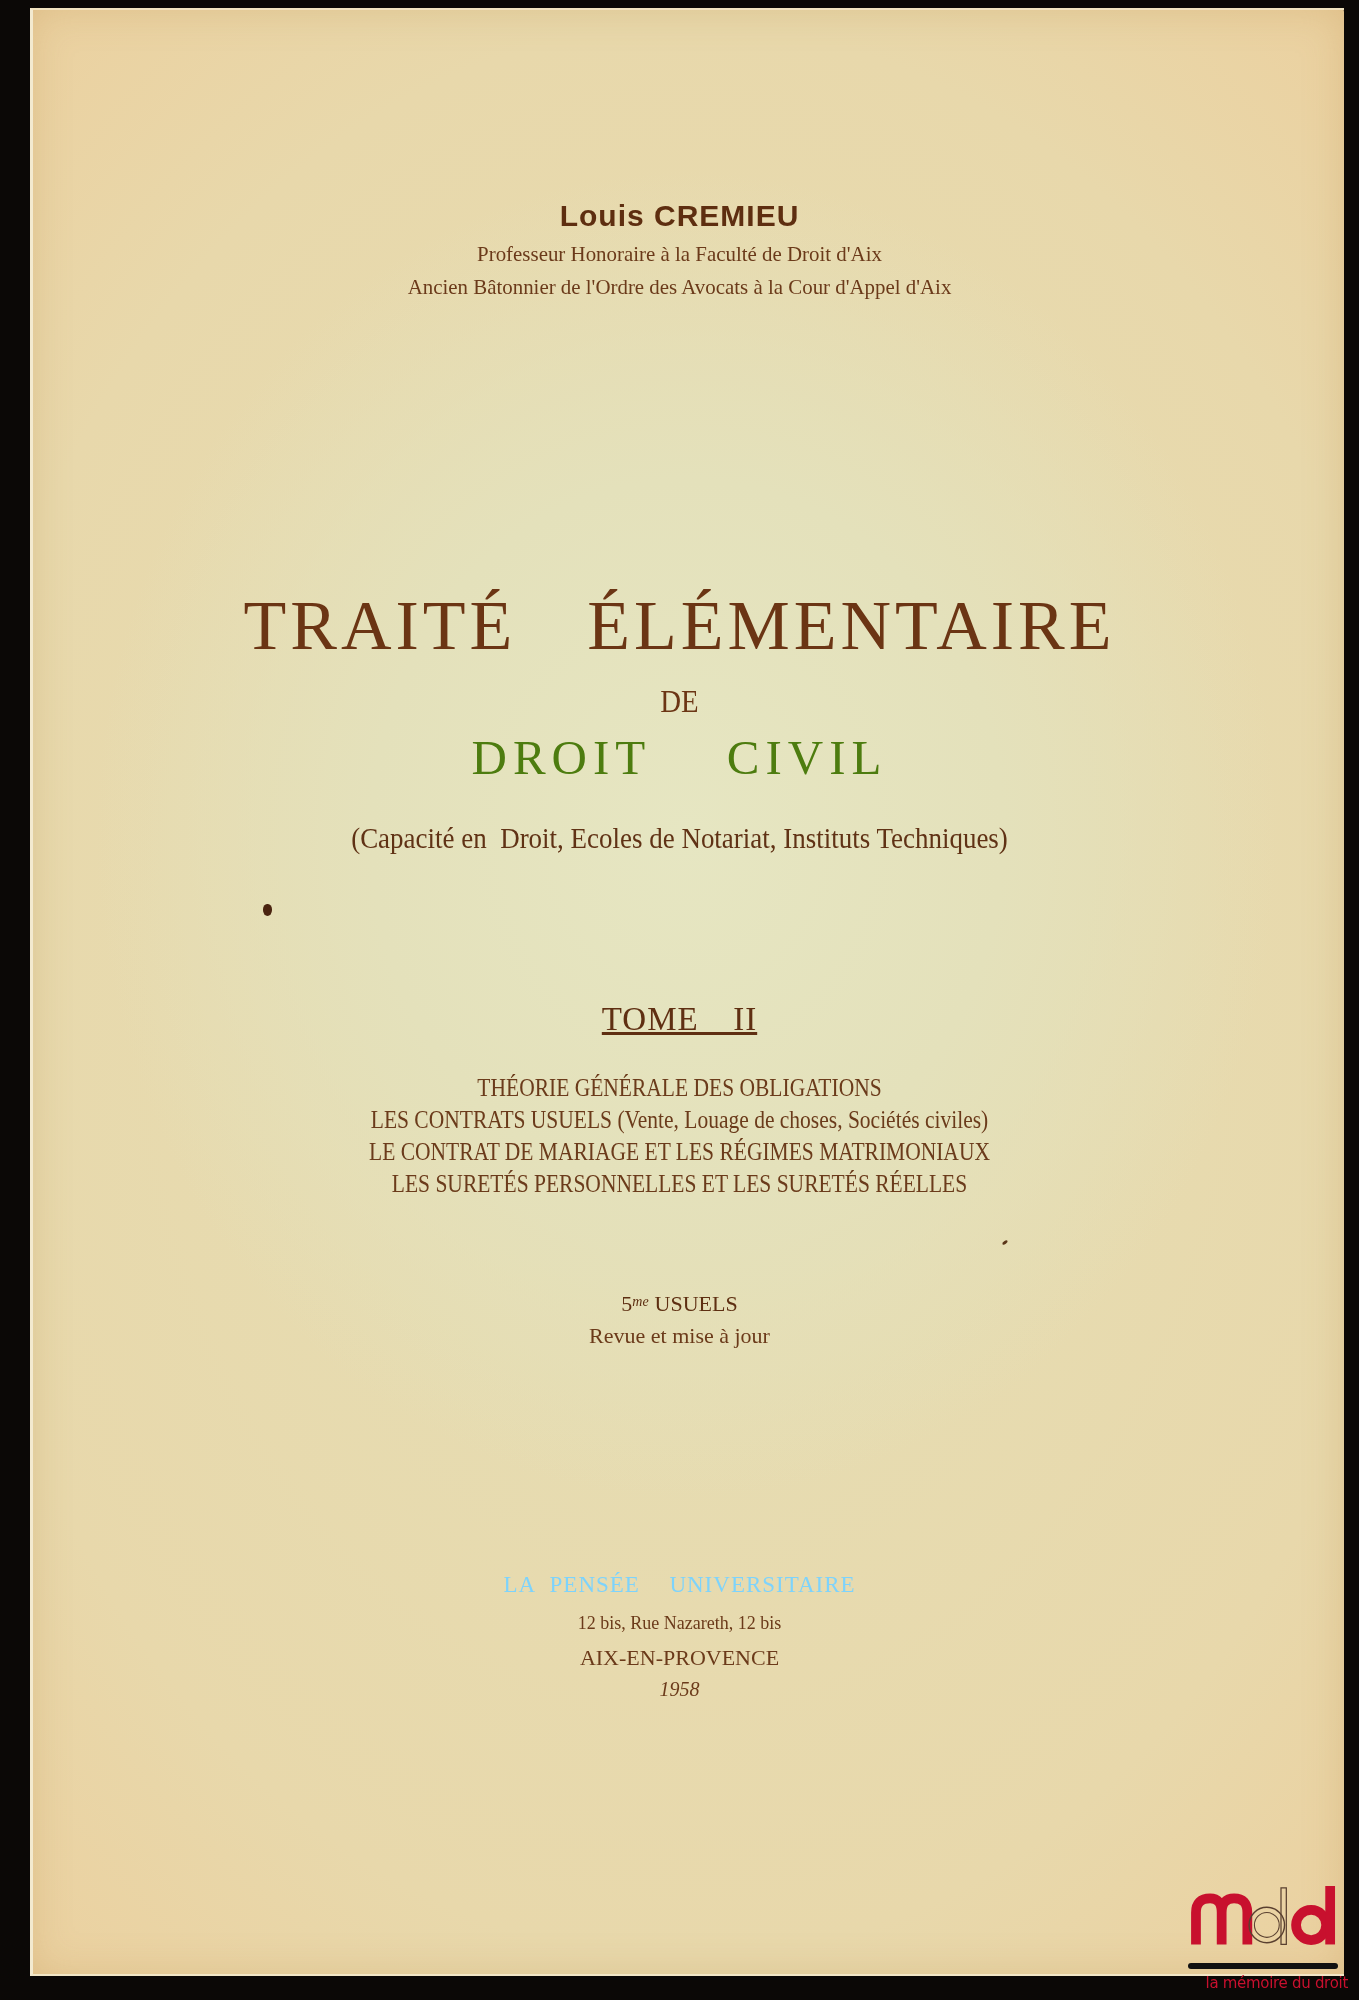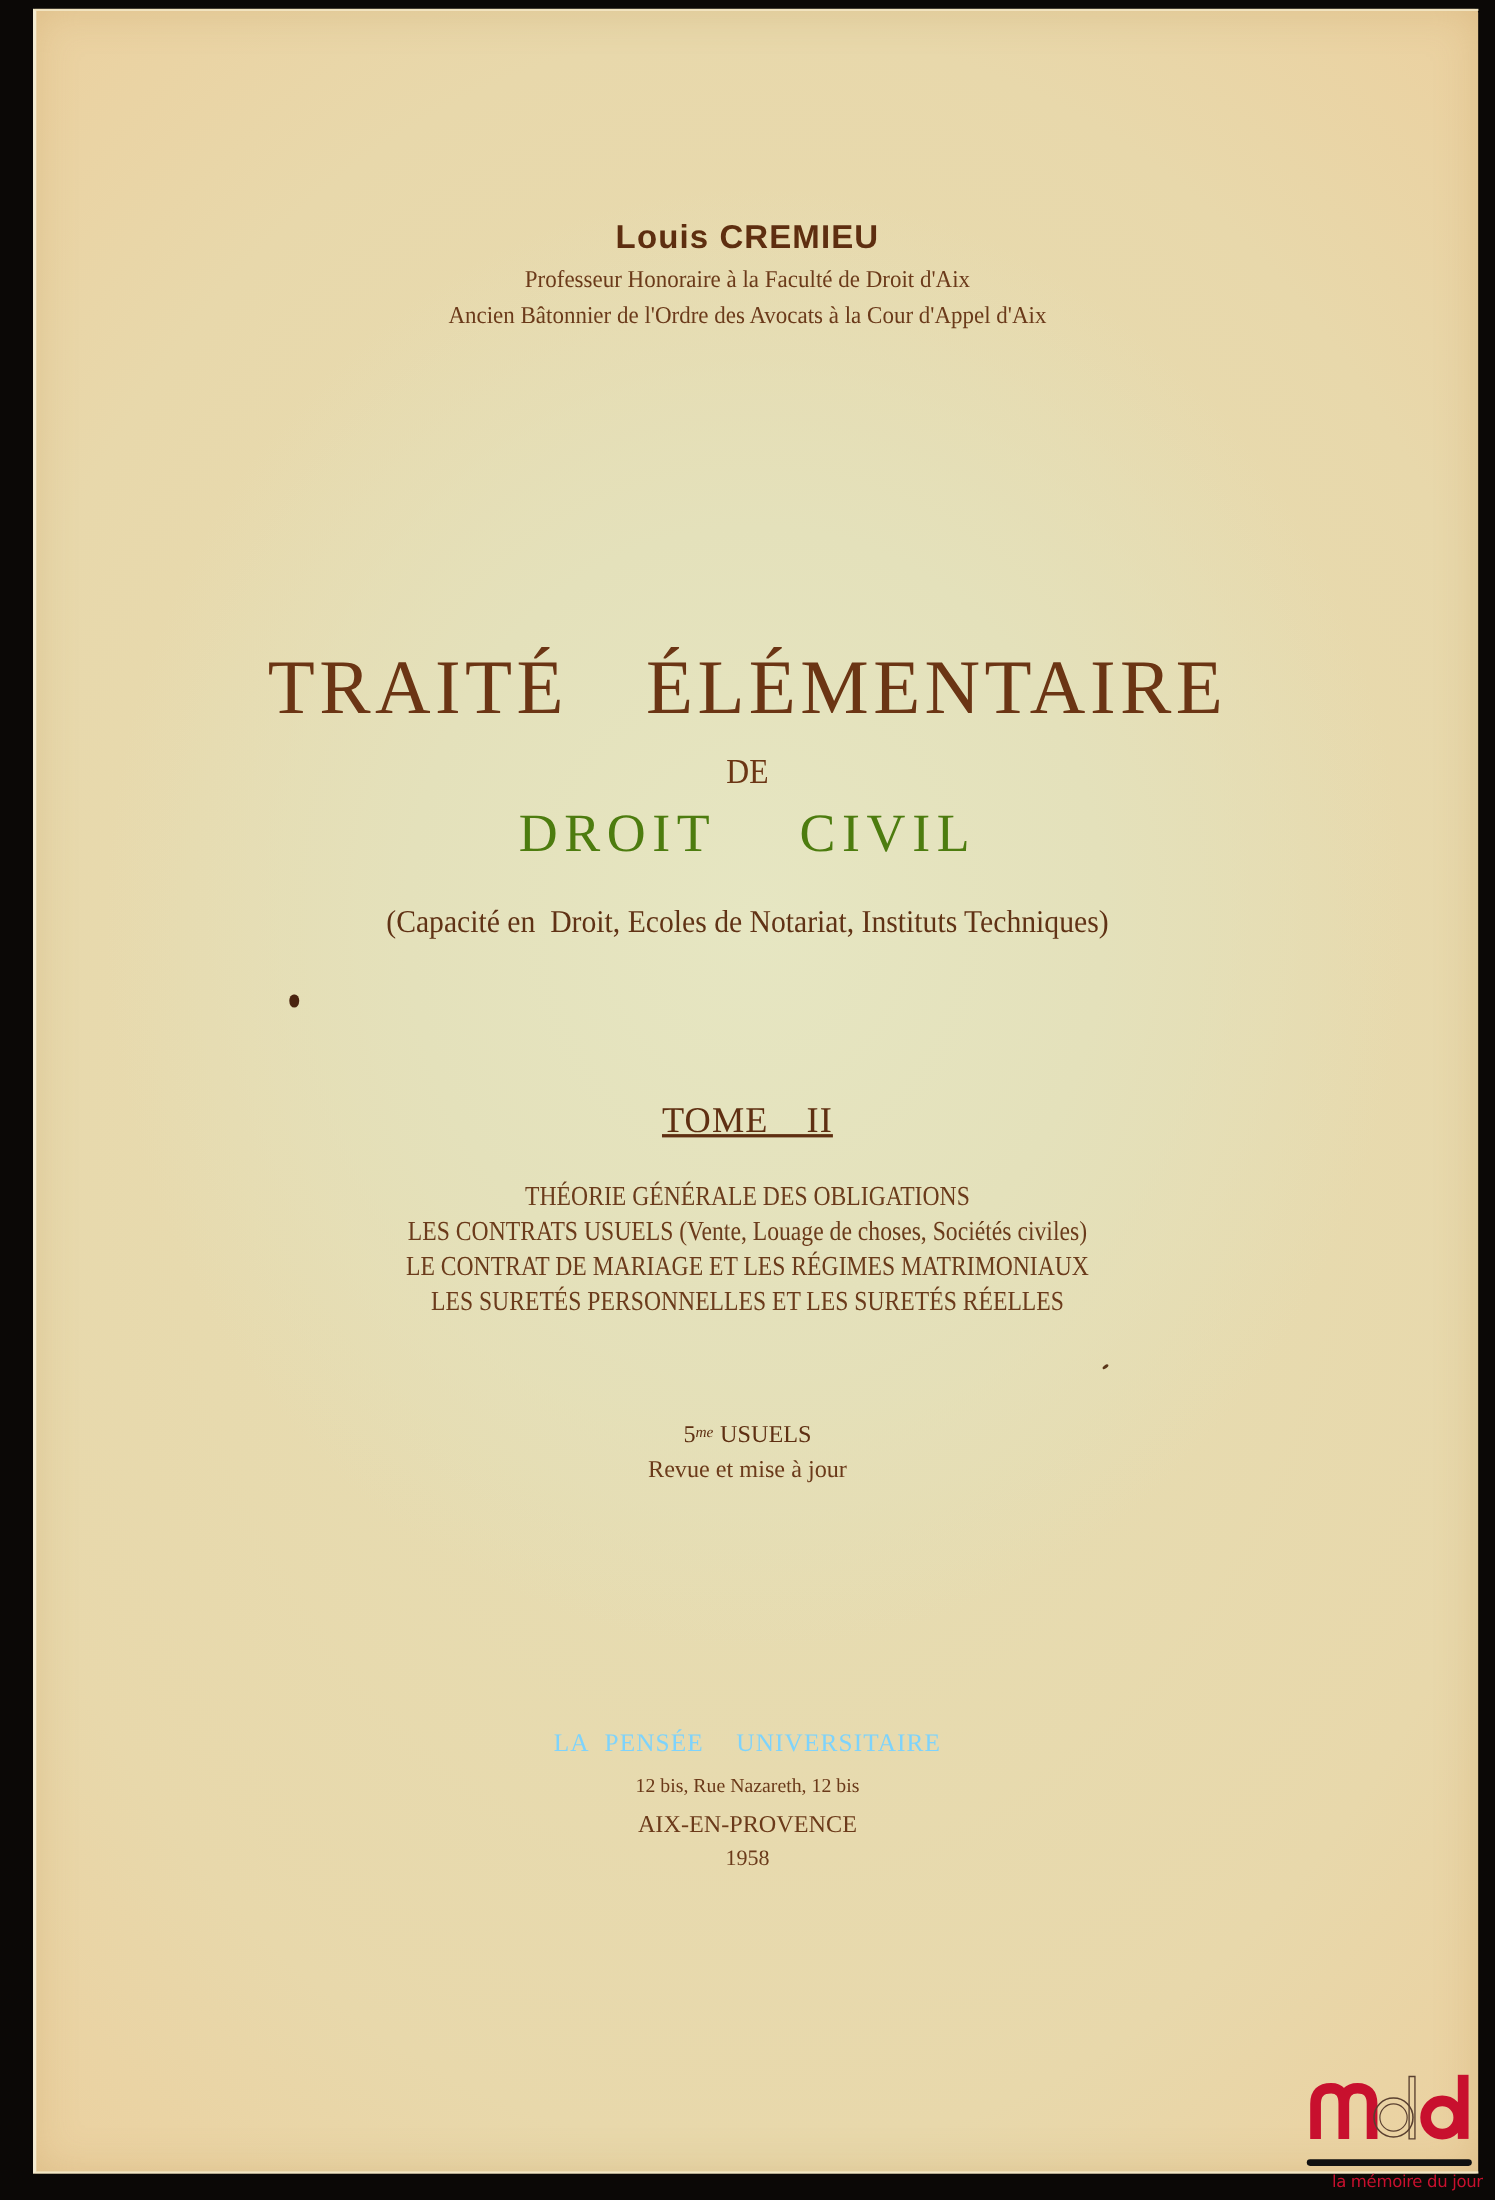--- a/index.html
+++ b/index.html
@@ -31,21 +31,21 @@
   .subtitle { top: 822px; font-size: 29px; color: #603215; transform: scaleX(0.93); }
   .tome { top: 1001px; font-size: 33px; color: #5f2f12; letter-spacing: 1px; word-spacing: 8px; text-decoration: underline; }
   .topic { font-size: 25px; color: #6b3b1b; transform: scaleX(0.86); }
   .t1 { top: 1074px; } .t2 { top: 1106px; } .t3 { top: 1138px; } .t4 { top: 1170px; }
   .edition { top: 1291px; font-size: 22px; color: #5e2f12; }
   .edition sup { font-size: 14px; vertical-align: 5px; margin-right: 6px; font-style: italic; }
   .revue { top: 1323px; font-size: 22px; color: #6b3a1a; }
   .publisher { top: 1572px; font-size: 23px; color: #7dd3fc; letter-spacing: 1px; word-spacing: 8px; }
   .address { top: 1613px; font-size: 18px; color: #6b3a1a; }
   .city { top: 1645px; font-size: 22px; color: #6b3a1a; }
-  .year { top: 1678px; font-size: 20px; color: #6b3a1a; }
+  .year { top: 1678px; font-size: 20px; color: #6b3a1a; font-style: italic; }
   .speck { position: absolute; background: #4a2410; border-radius: 50%; }
   .diamond { left: 263px; top: 904px; width: 9px; height: 12px; border-radius: 45% 45% 50% 50%; }
   .tick { left: 1002px; top: 1241px; width: 6px; height: 3px; transform: rotate(-35deg); background: #5a3519; }
   .logo { position: absolute; right: 6px; bottom: 2px; width: 170px; height: 112px; }
   .logo-mdd { position: absolute; left: 0; top: 0; height: 62px; width: 165px; display: flex; align-items: flex-end; }
   .logo-bar { position: absolute; left: 5px; top: 77px; width: 150px; height: 6px; background: #111; border-radius: 3px; }
   .logo-tag { position: absolute; left: 0; top: 88px; width: 165px; text-align: right; font-family: "DejaVu Sans", sans-serif; font-size: 15px; color: #c8102e; white-space: nowrap; letter-spacing: -0.3px; }
 </style>
 </head>
 <body>
@@ -85,14 +85,14 @@
     <path d="M4 66 V30 Q4 14 20 14 Q33 14 33 30 V66 M33 30 Q33 14 47 14 Q62 14 62 30 V66" fill="none" stroke="#c8102e" stroke-width="11" stroke-linecap="butt"></path>
 
     <circle cx="84" cy="44" r="20" fill="none" stroke="#5a4030" stroke-width="1.6"></circle>
     <circle cx="84" cy="44" r="14" fill="none" stroke="#5a4030" stroke-width="1.2"></circle>
     <path d="M100 2 H106 V66 H100 Z" fill="none" stroke="#5a4030" stroke-width="1.4"></path>
 
     <circle cx="134" cy="44" r="17" fill="none" stroke="#c8102e" stroke-width="11"></circle>
     <rect x="150" y="0" width="11" height="66" fill="#c8102e"></rect>
   </svg>
   <div class="logo-bar"></div>
-  <div class="logo-tag">la mémoire du jour</div>
+  <div class="logo-tag">la mémoire du droit</div>
 </div>
 
 </body></html>

